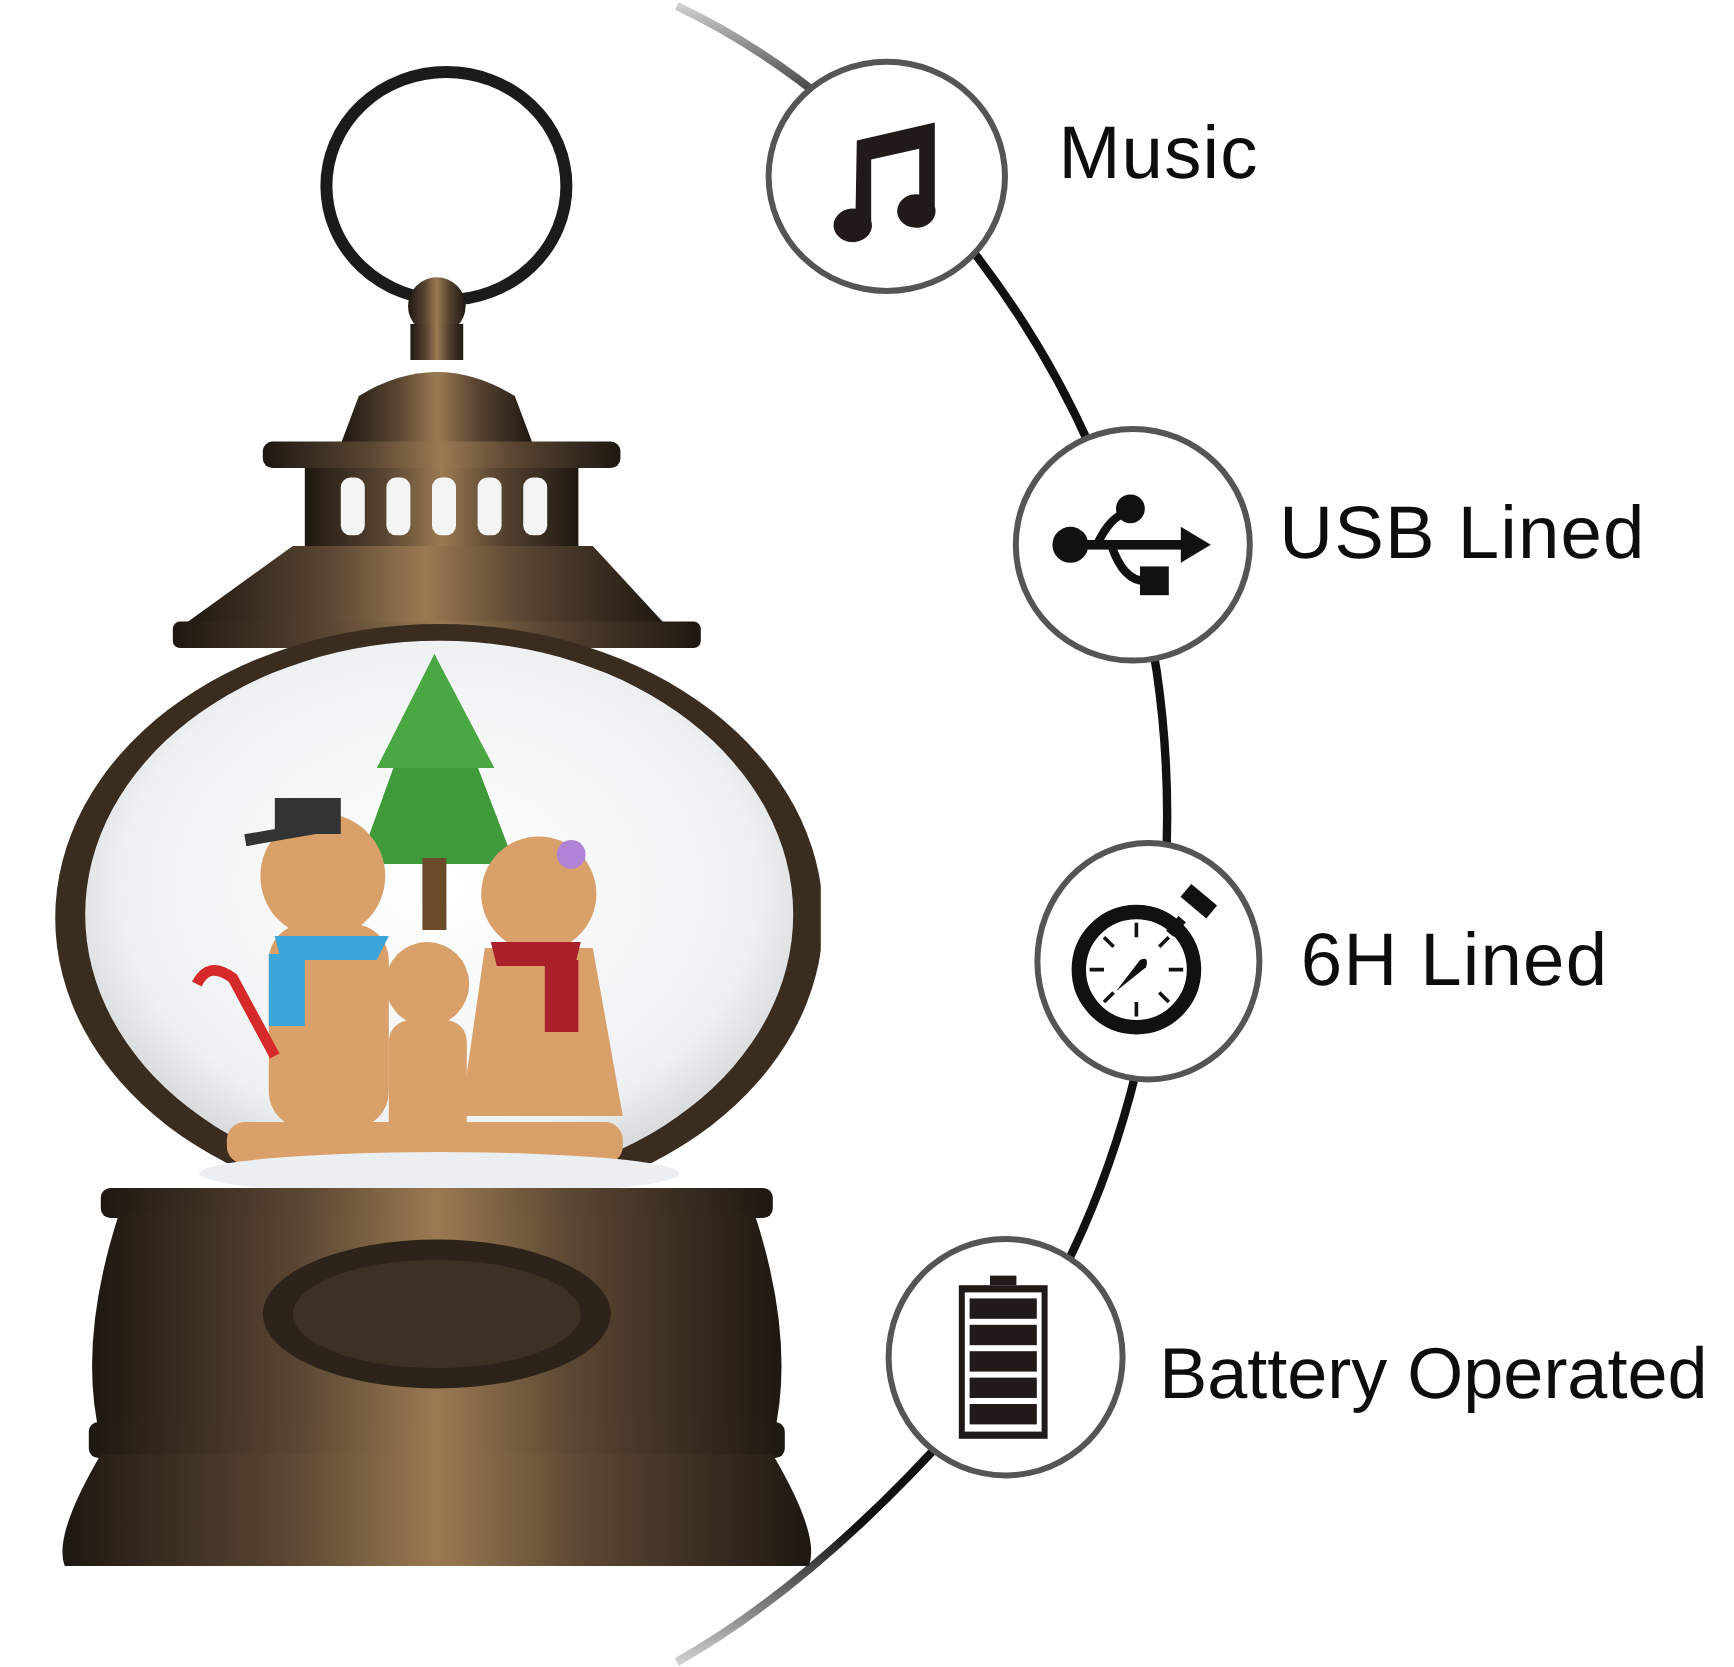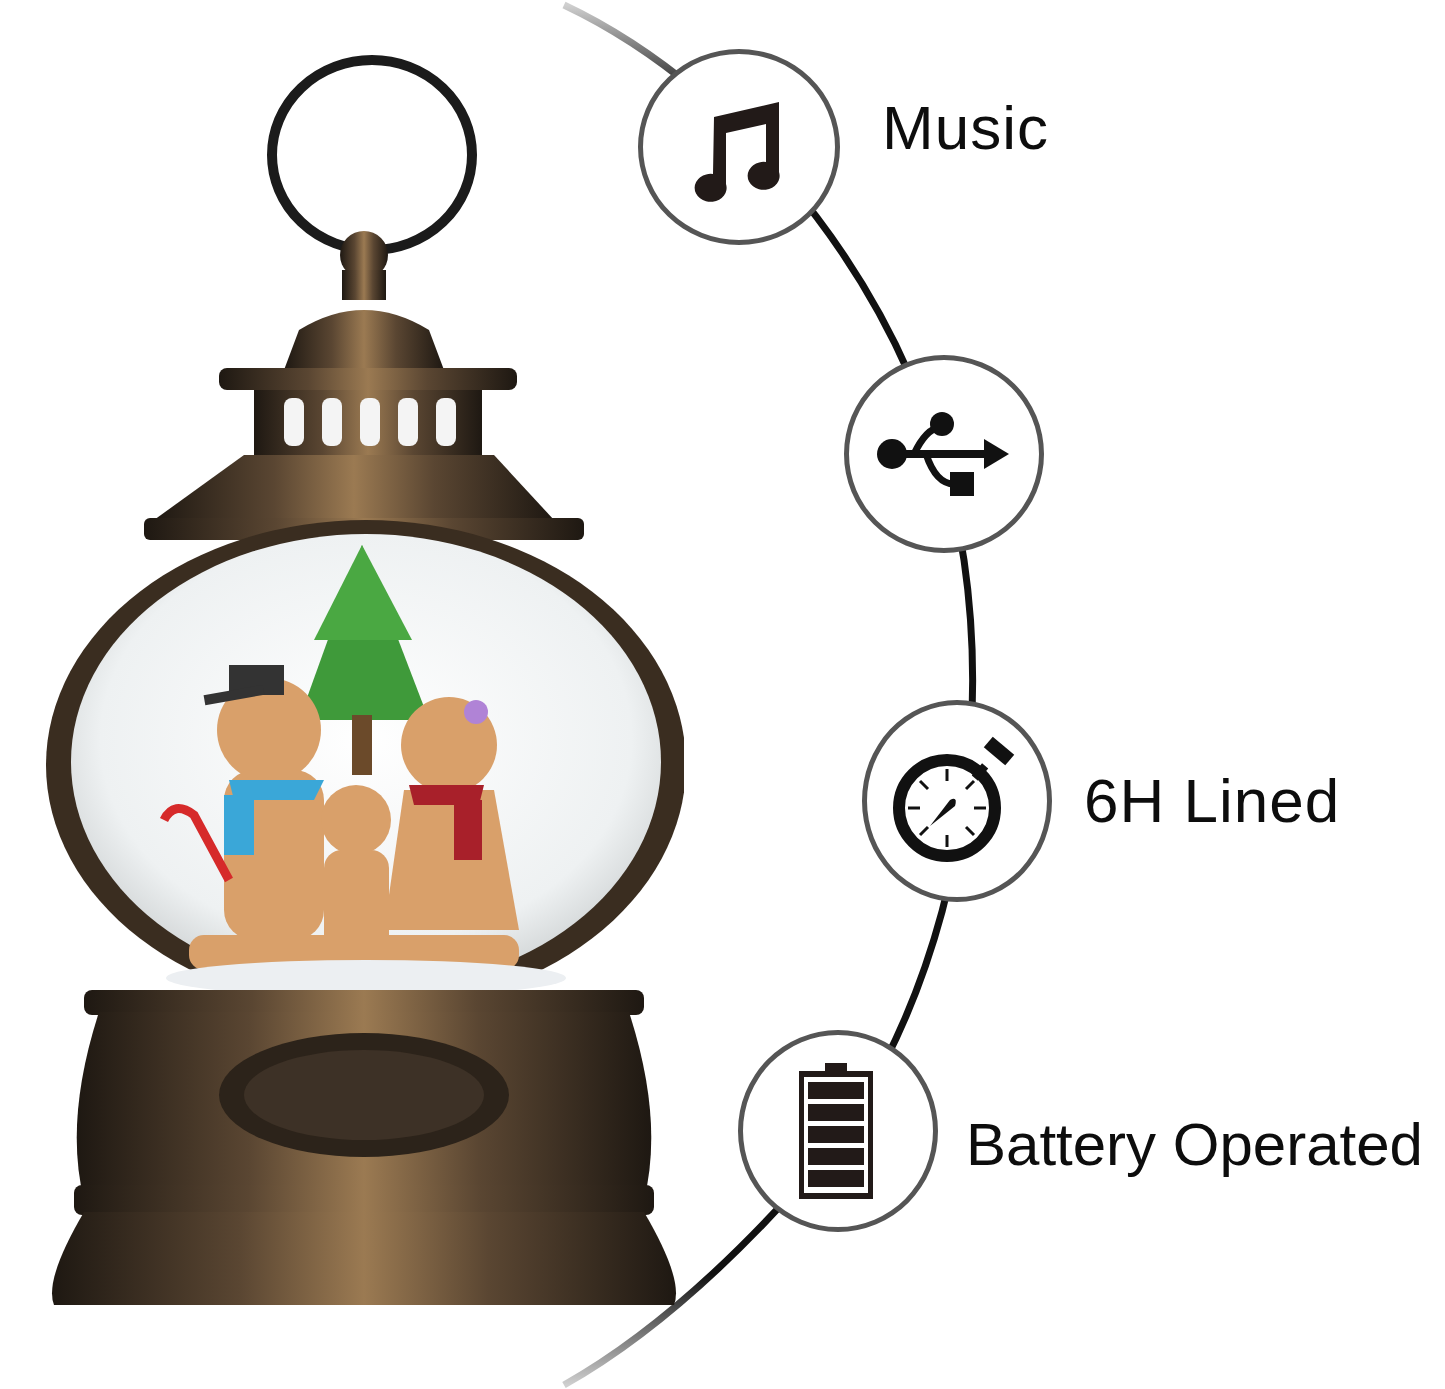--- a/index.html
+++ b/index.html
@@ -105,20 +105,21 @@
     <svg width="140" height="90" viewBox="0 0 140 90">
       <circle cx="18" cy="45" r="15" fill="#111"></circle>
       <rect x="18" y="41" width="95" height="8" fill="#111"></rect>
       <polygon points="110,30 135,45 110,60" fill="#111"></polygon>
       <path d="M40,45 Q52,20 66,18" fill="none" stroke="#111" stroke-width="7"></path>
       <circle cx="68" cy="15" r="12" fill="#111"></circle>
       <path d="M52,45 Q62,75 80,75" fill="none" stroke="#111" stroke-width="7"></path>
       <rect x="76" y="63" width="24" height="24" fill="#111"></rect>
     </svg>
   </div>
+  <div class="feature-label" style="left:1022px;top:414px;">USB Lined</div>
 
   <div class="icon-circle" style="left:818px;top:700px;width:190px;height:202px;">
     <svg width="130" height="130" viewBox="0 0 130 130">
       <circle cx="55" cy="72" r="48" fill="none" stroke="#111" stroke-width="12"></circle>
       <rect x="93" y="8" width="28" height="14" fill="#111" transform="rotate(40 107 15)"></rect>
       <rect x="84" y="28" width="8" height="16" fill="#111" transform="rotate(40 88 36)"></rect>
       <g stroke="#111" stroke-width="3">
         <line x1="55" y1="33" x2="55" y2="45"></line>
           <line x1="55" y1="99" x2="55" y2="111"></line>
         <line x1="16" y1="72" x2="28" y2="72"></line>

